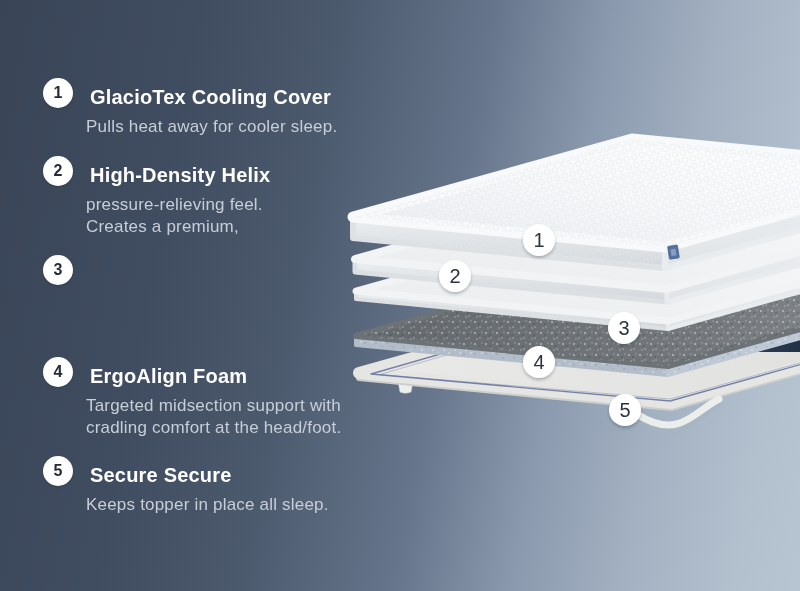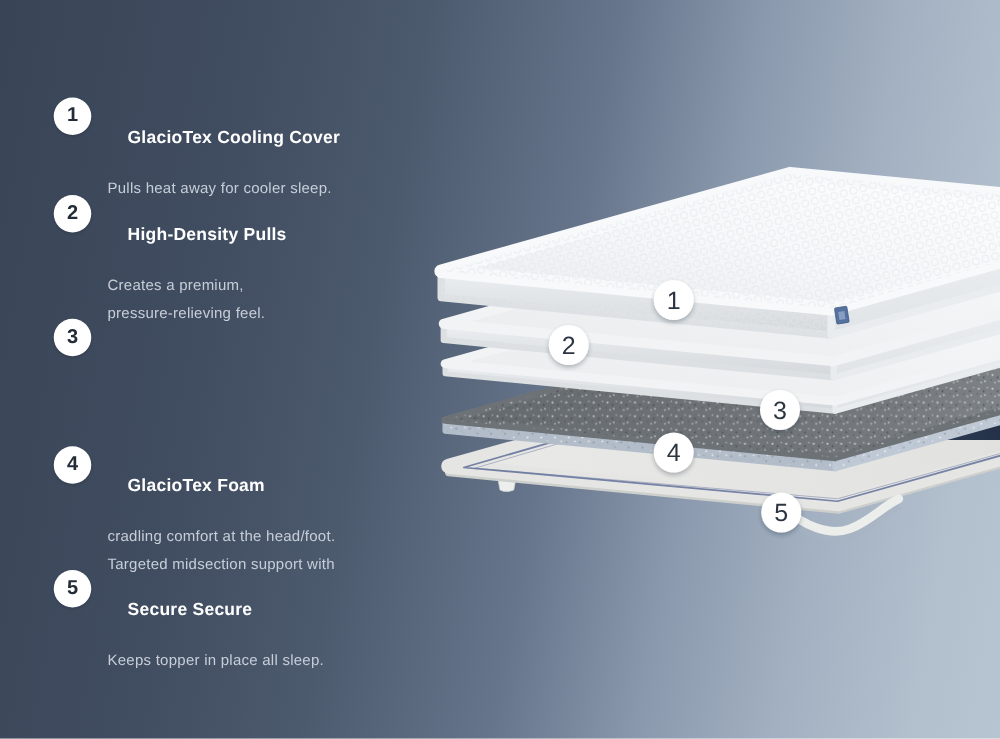--- a/index.html
+++ b/index.html
@@ -21,27 +21,27 @@
   .f1{top:78px}.f2{top:156px}.f3{top:255px}.f4{top:357px}.f5{top:456px}
   .badge{
     width:30px;height:30px;border-radius:50%;
     background:#ffffff;flex:0 0 30px;
     display:flex;align-items:center;justify-content:center;
     font-size:16px;font-weight:bold;color:#242c38;
     box-shadow:0 1px 2px rgba(20,28,40,.25);
   }
   .ftext{margin-left:13px;}
   .ftext h3{
-    margin:16px;padding:0;
-    font-size:14px;line-height:30px;font-weight:bold;
+    margin:4px;padding:0;
+    font-size:20px;line-height:30px;font-weight:bold;
     color:#ffffff;letter-spacing:.2px;white-space:nowrap;
   }
   .ftext p{
     margin:0;padding:0;
-    font-size:12px;line-height:21.5px;font-weight:normal;
+    font-size:17px;line-height:21.5px;font-weight:normal;
     color:#c7ced8;letter-spacing:.2px;white-space:nowrap;
   }
   .ftext p:first-of-type{margin-top:4px;}
   svg text{font-family:"Liberation Sans", sans-serif;}
 </style>
 </head>
 <body>
 
 <div class="stage">
 
@@ -188,40 +188,40 @@
         <h3>GlacioTex Cooling Cover</h3>
         <p>Pulls heat away for cooler sleep.</p>
       </div>
     </div>
 
     <div class="feature f2">
       <div class="badge">
         <span>2</span>
       </div>
       <div class="ftext">
-        <h3>High-Density Pulls</h3>
+        <h3>High-Density Helix</h3>
+        <p>pressure-relieving feel.</p>
         <p>Creates a premium,</p>
-        <p>pressure-relieving feel.</p>
       </div>
     </div>
 
     <div class="feature f3">
       <div class="badge">
         <span>3</span>
       </div>
     </div>
 
     <div class="feature f4">
       <div class="badge">
         <span>4</span>
       </div>
       <div class="ftext">
-        <h3>GlacioTex Foam</h3>
+        <h3>ErgoAlign Foam</h3>
+        <p>Targeted midsection support with</p>
         <p>cradling comfort at the head/foot.</p>
-        <p>Targeted midsection support with</p>
       </div>
     </div>
 
     <div class="feature f5">
       <div class="badge">
         <span>5</span>
       </div>
       <div class="ftext">
         <h3>Secure Secure</h3>
         <p>Keeps topper in place all sleep.</p>

